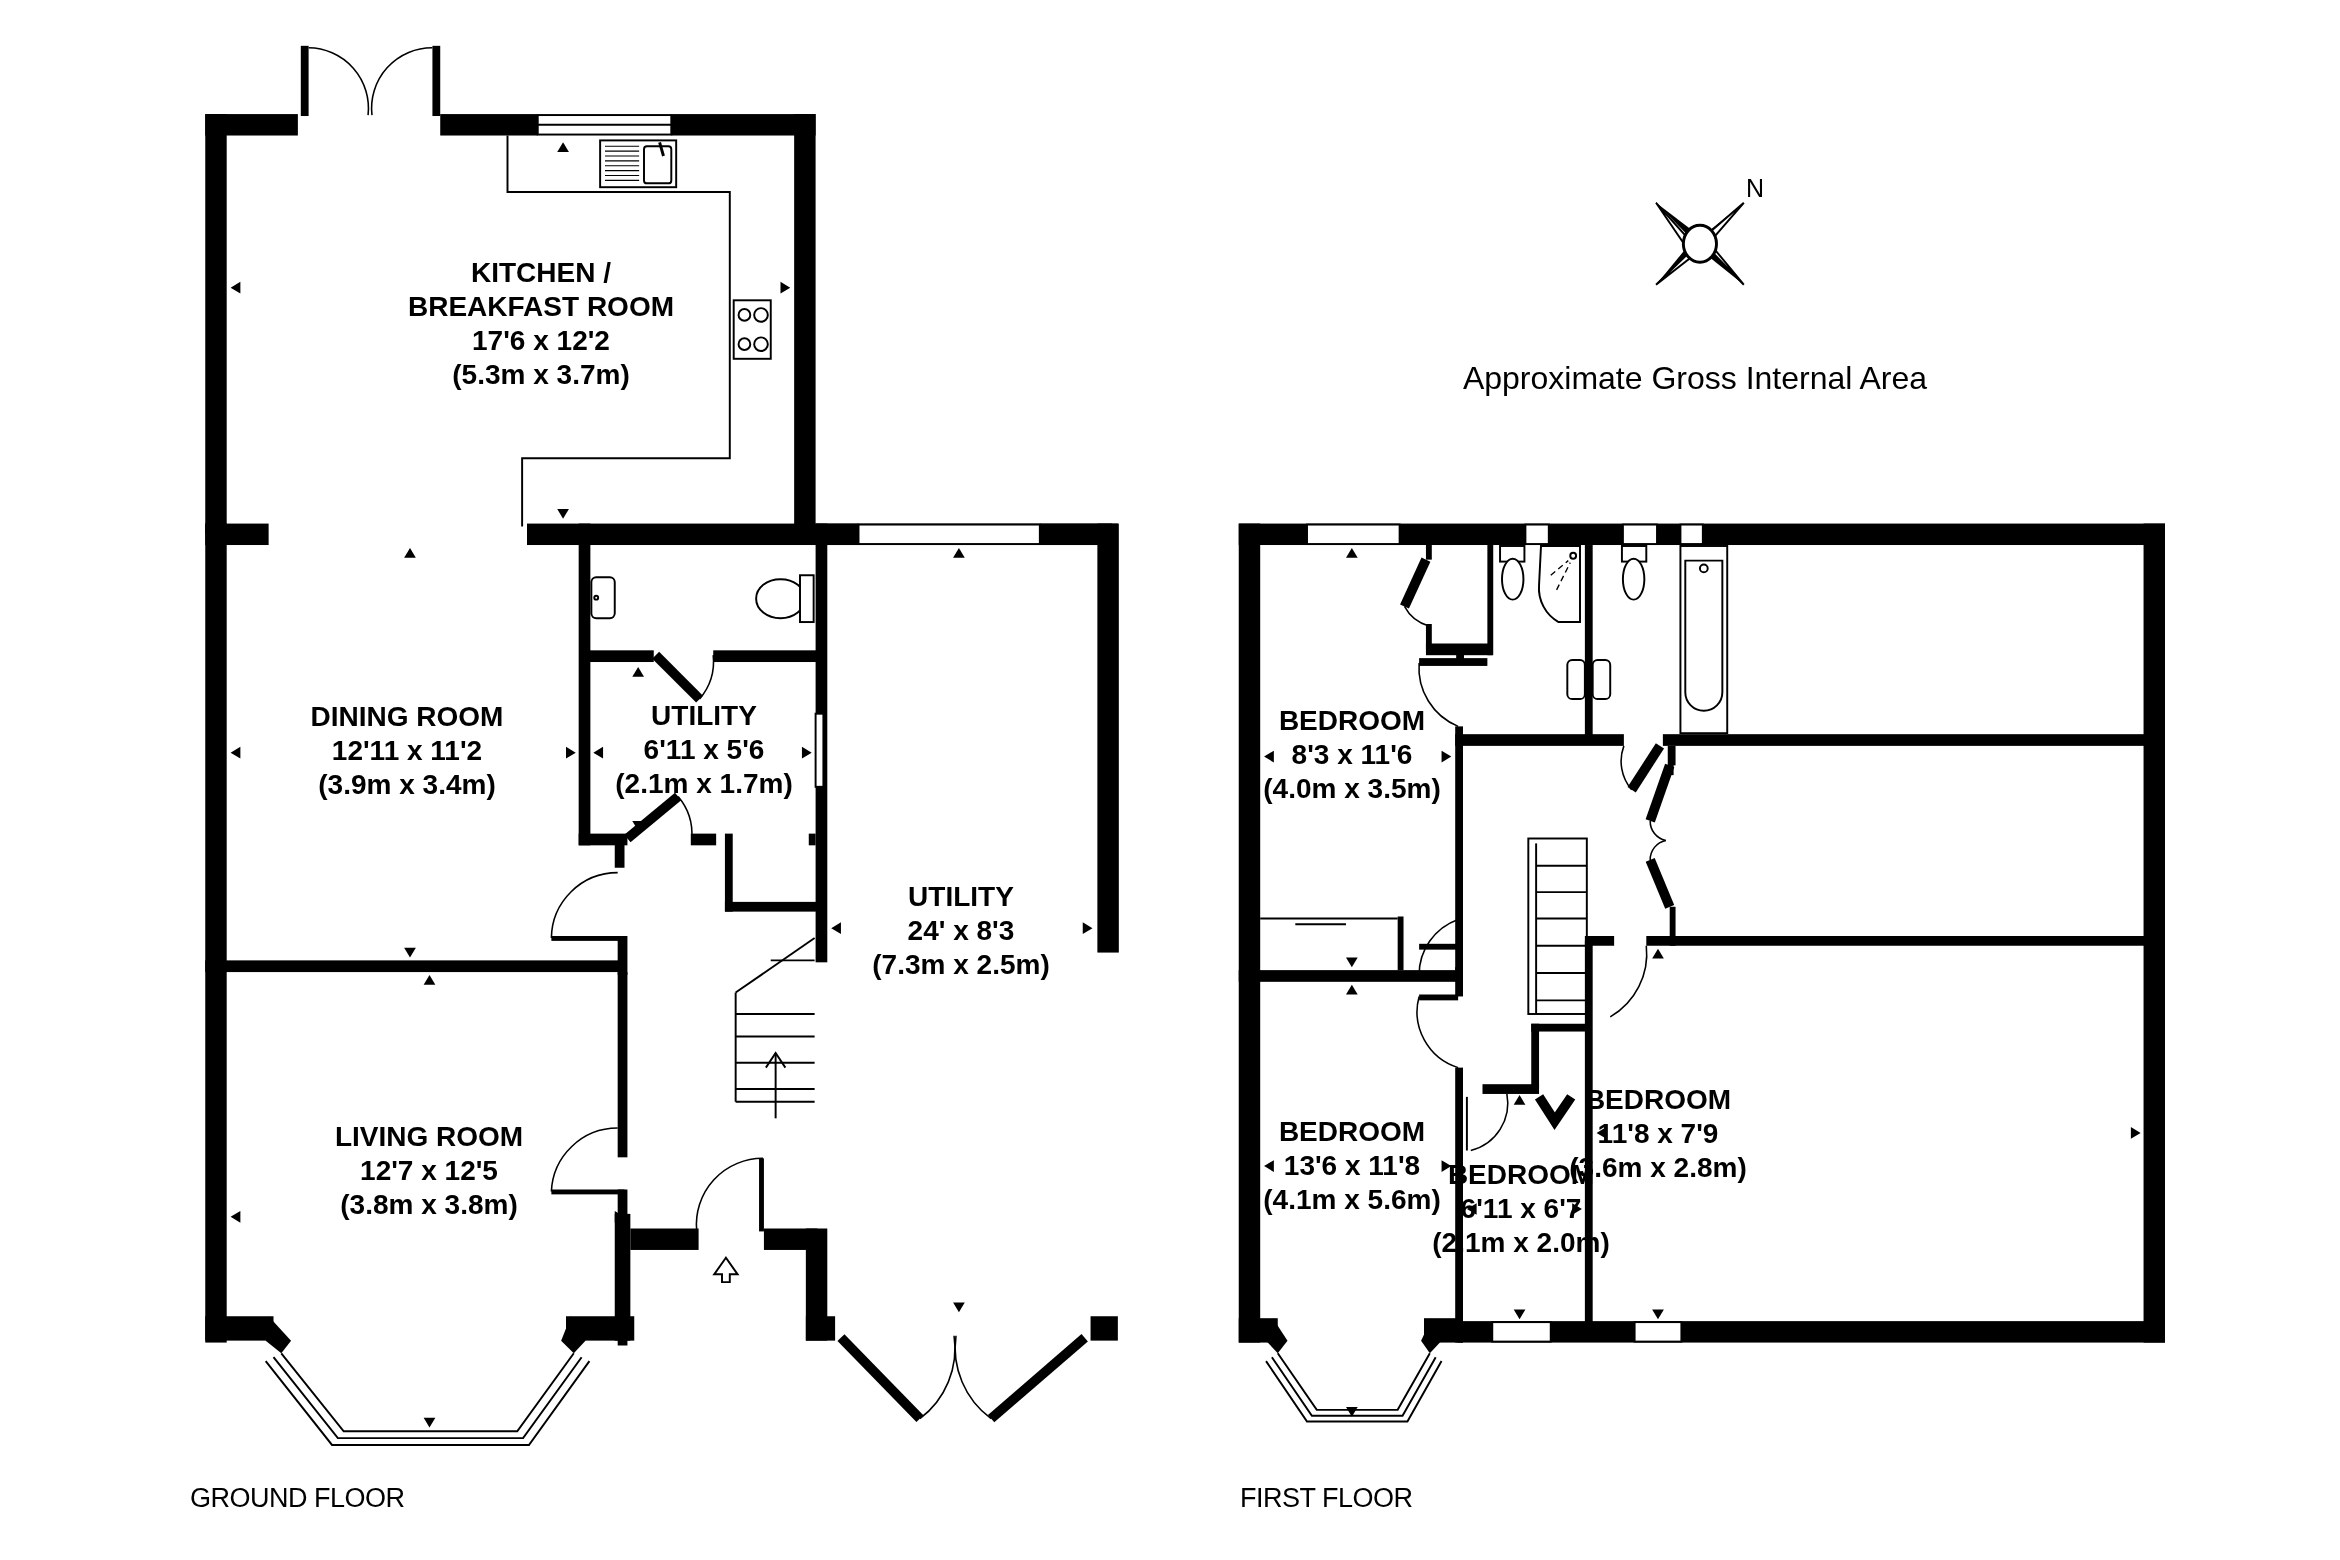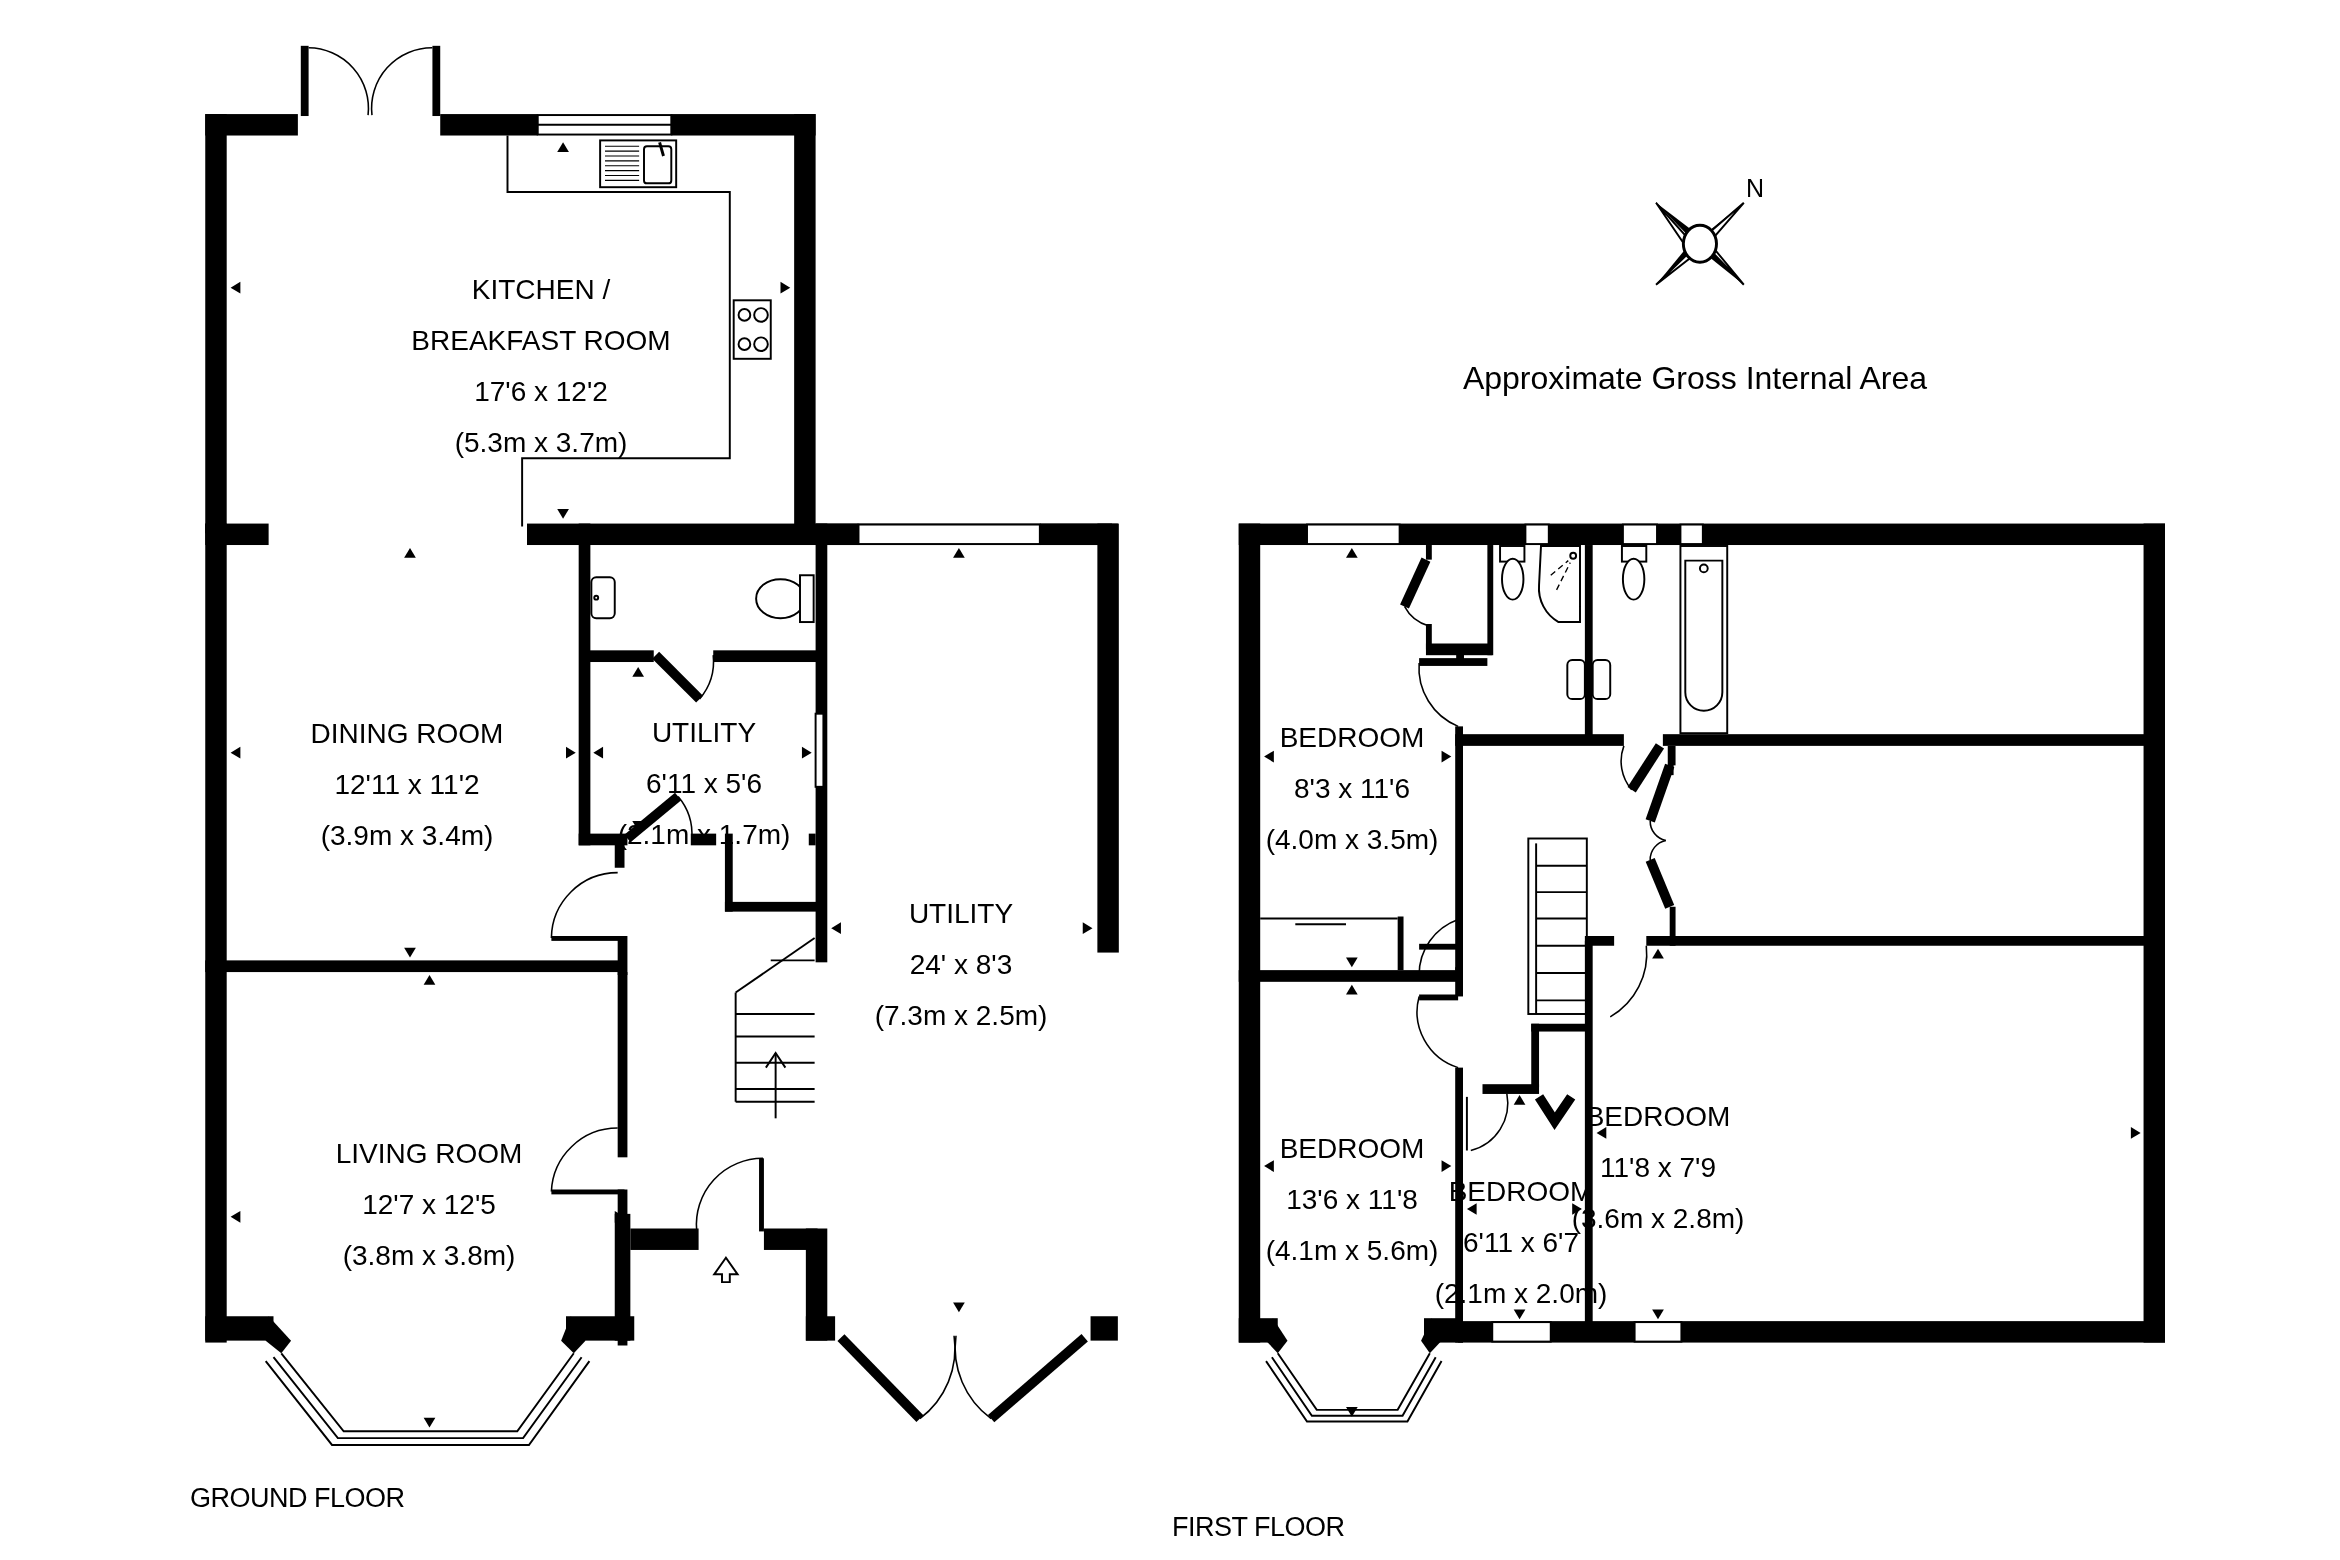--- a/index.html
+++ b/index.html
@@ -8,21 +8,21 @@
   svg.plan { position: absolute; left: 0; top: 0; width: 2341px; height: 1560px; }
   .wall { fill: #000; }
   .thin { stroke: #000; stroke-width: 2; fill: none; }
   .thin-w { stroke: #000; stroke-width: 2; fill: #fff; }
   .door { stroke: #000; stroke-width: 10; fill: none; stroke-linecap: butt; }
   .arc { stroke: #000; stroke-width: 1.6; fill: none; }
   .win { fill: #fff; stroke: #000; stroke-width: 2; }
   .tri { fill: #000; }
   .label { position: absolute; text-align: center; font-size: 28px; line-height: 34px;
            white-space: nowrap; transform: translateX(-50%); }
-  .label div { margin: 17px; }
+  .label div { margin: 0; font-weight: bold; }
   .floor-label { position: absolute; font-size: 27px; letter-spacing: -0.5px; }
   .area { position: absolute; text-align: center; font-size: 32px; line-height: 41px;
           transform: translateX(-50%); white-space: nowrap; }
   .compass-n { position: absolute; font-size: 25px; }
 </style>
 </head>
 <body>
 
 <svg class="plan" viewBox="0 0 2400 1600">
 
@@ -355,14 +355,14 @@
   <div>6'11 x 6'7</div>
   <div>(2.1m x 2.0m)</div>
 </div>
 <div class="label" style="left:1658px; top:1083px;">
   <div>BEDROOM</div>
   <div>11'8 x 7'9</div>
   <div>(3.6m x 2.8m)</div>
 </div>
 
 <div class="floor-label" style="left:190px; top:1483px;">GROUND FLOOR</div>
-<div class="floor-label" style="left:1172px; top:1483px;margin-top:29px;">FIRST FLOOR</div>
+<div class="floor-label" style="left:1240px; top:1483px;">FIRST FLOOR</div>
 
 
 </body></html>

